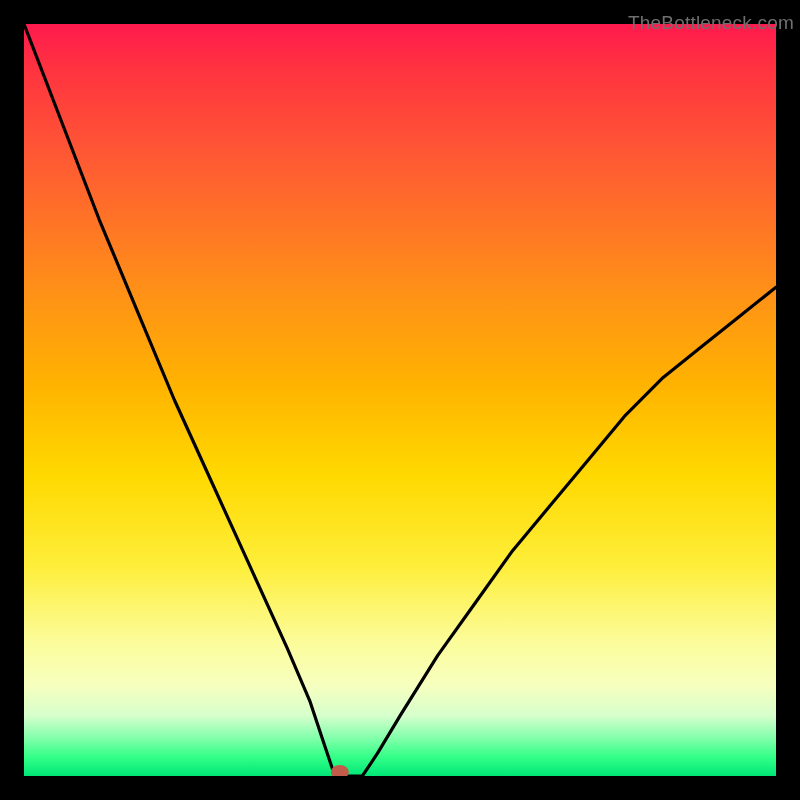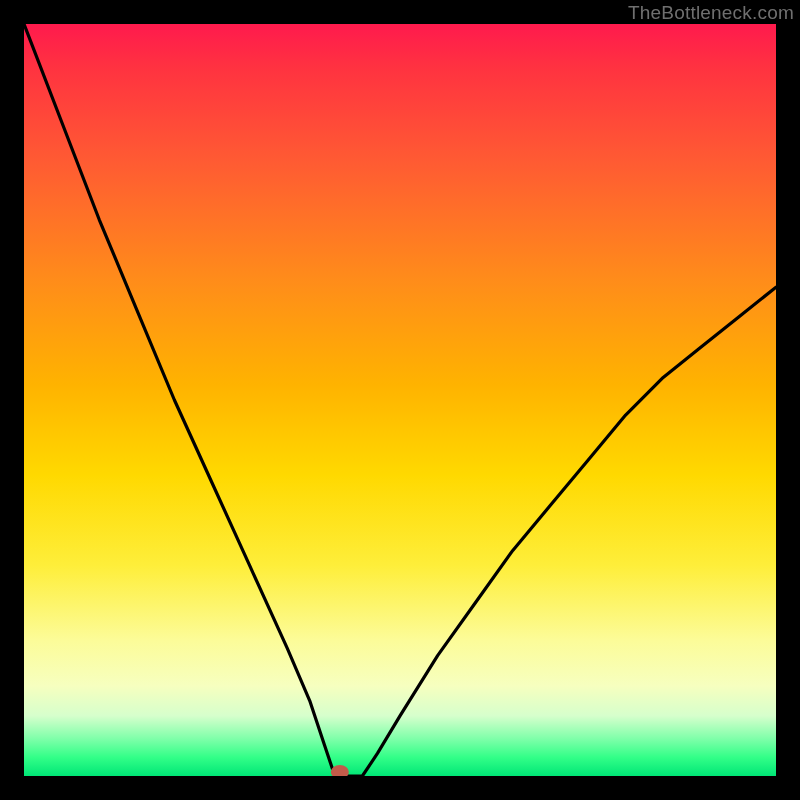--- a/index.html
+++ b/index.html
@@ -40,21 +40,21 @@
       #00e676 100%
     );
   }
   .plot-area svg {
     display: block;
     width: 100%;
     height: 100%;
   }
   .watermark {
     position: absolute;
-    top: 2px;
+    top: 12px;
     right: 6px;
     font-size: 19px;
     font-weight: 500;
     color: #6f6f6f;
     letter-spacing: 0.2px;
     user-select: none;
   }
 </style>
 </head>
 <body>

